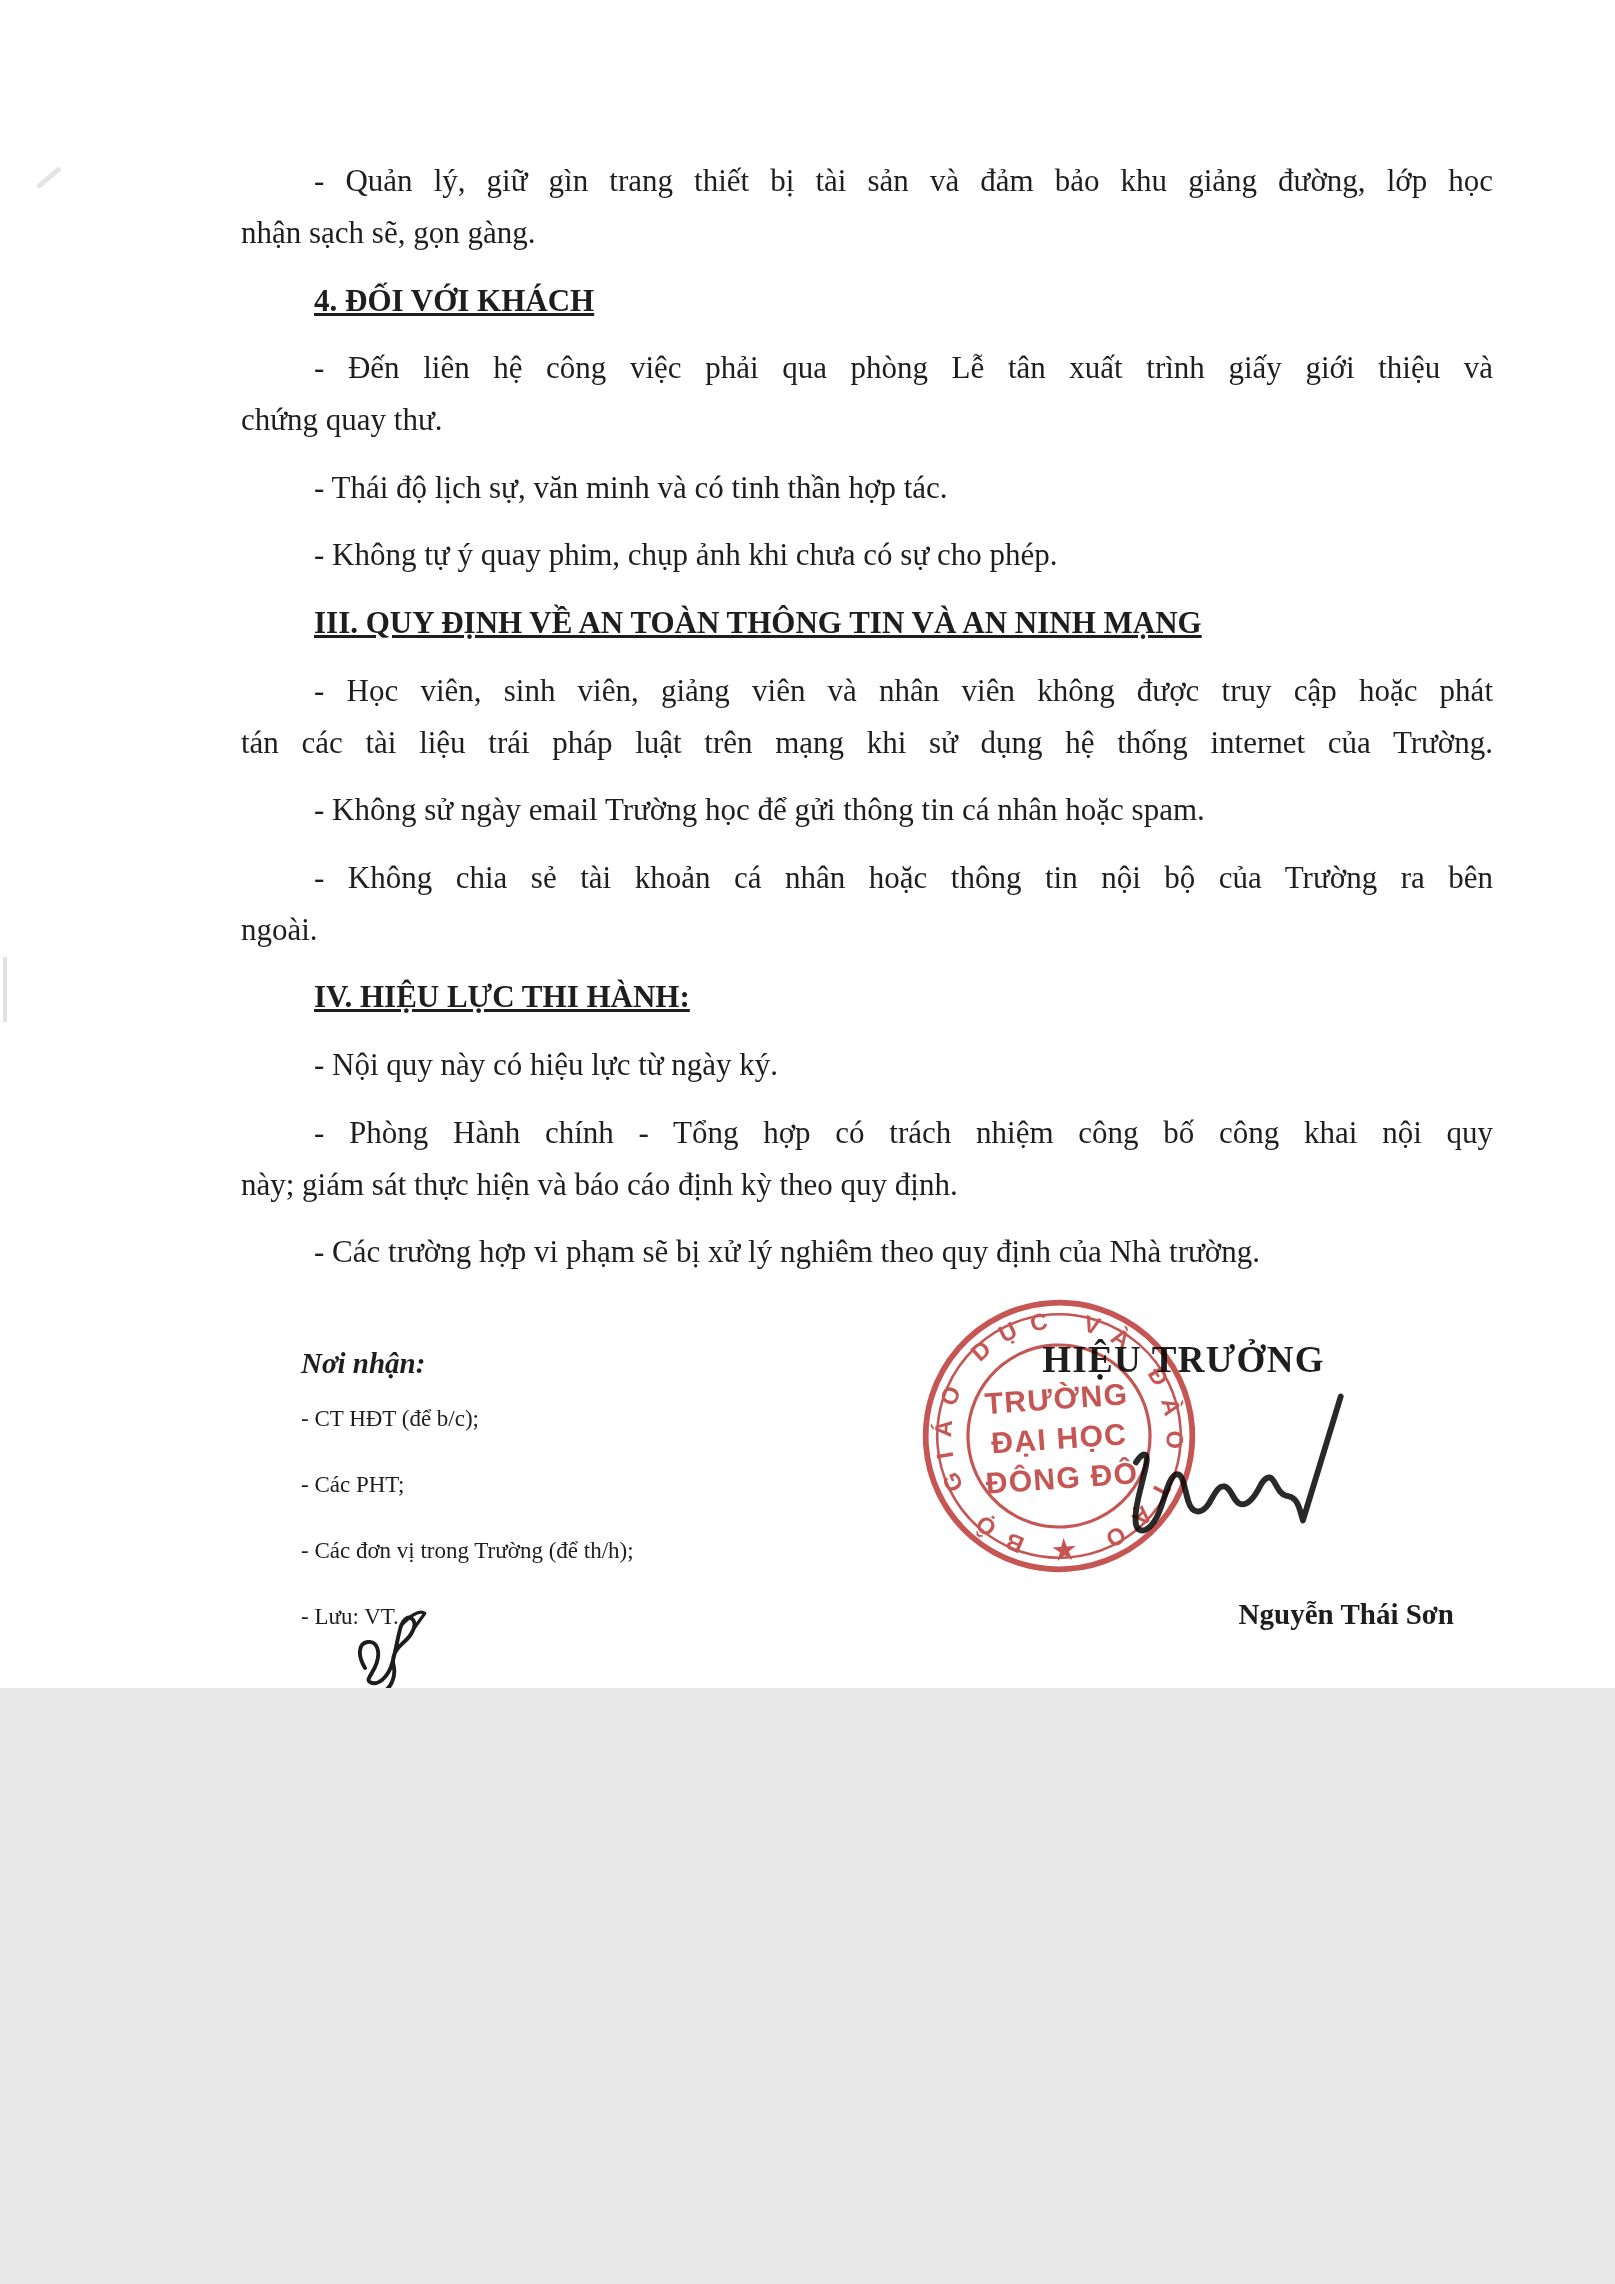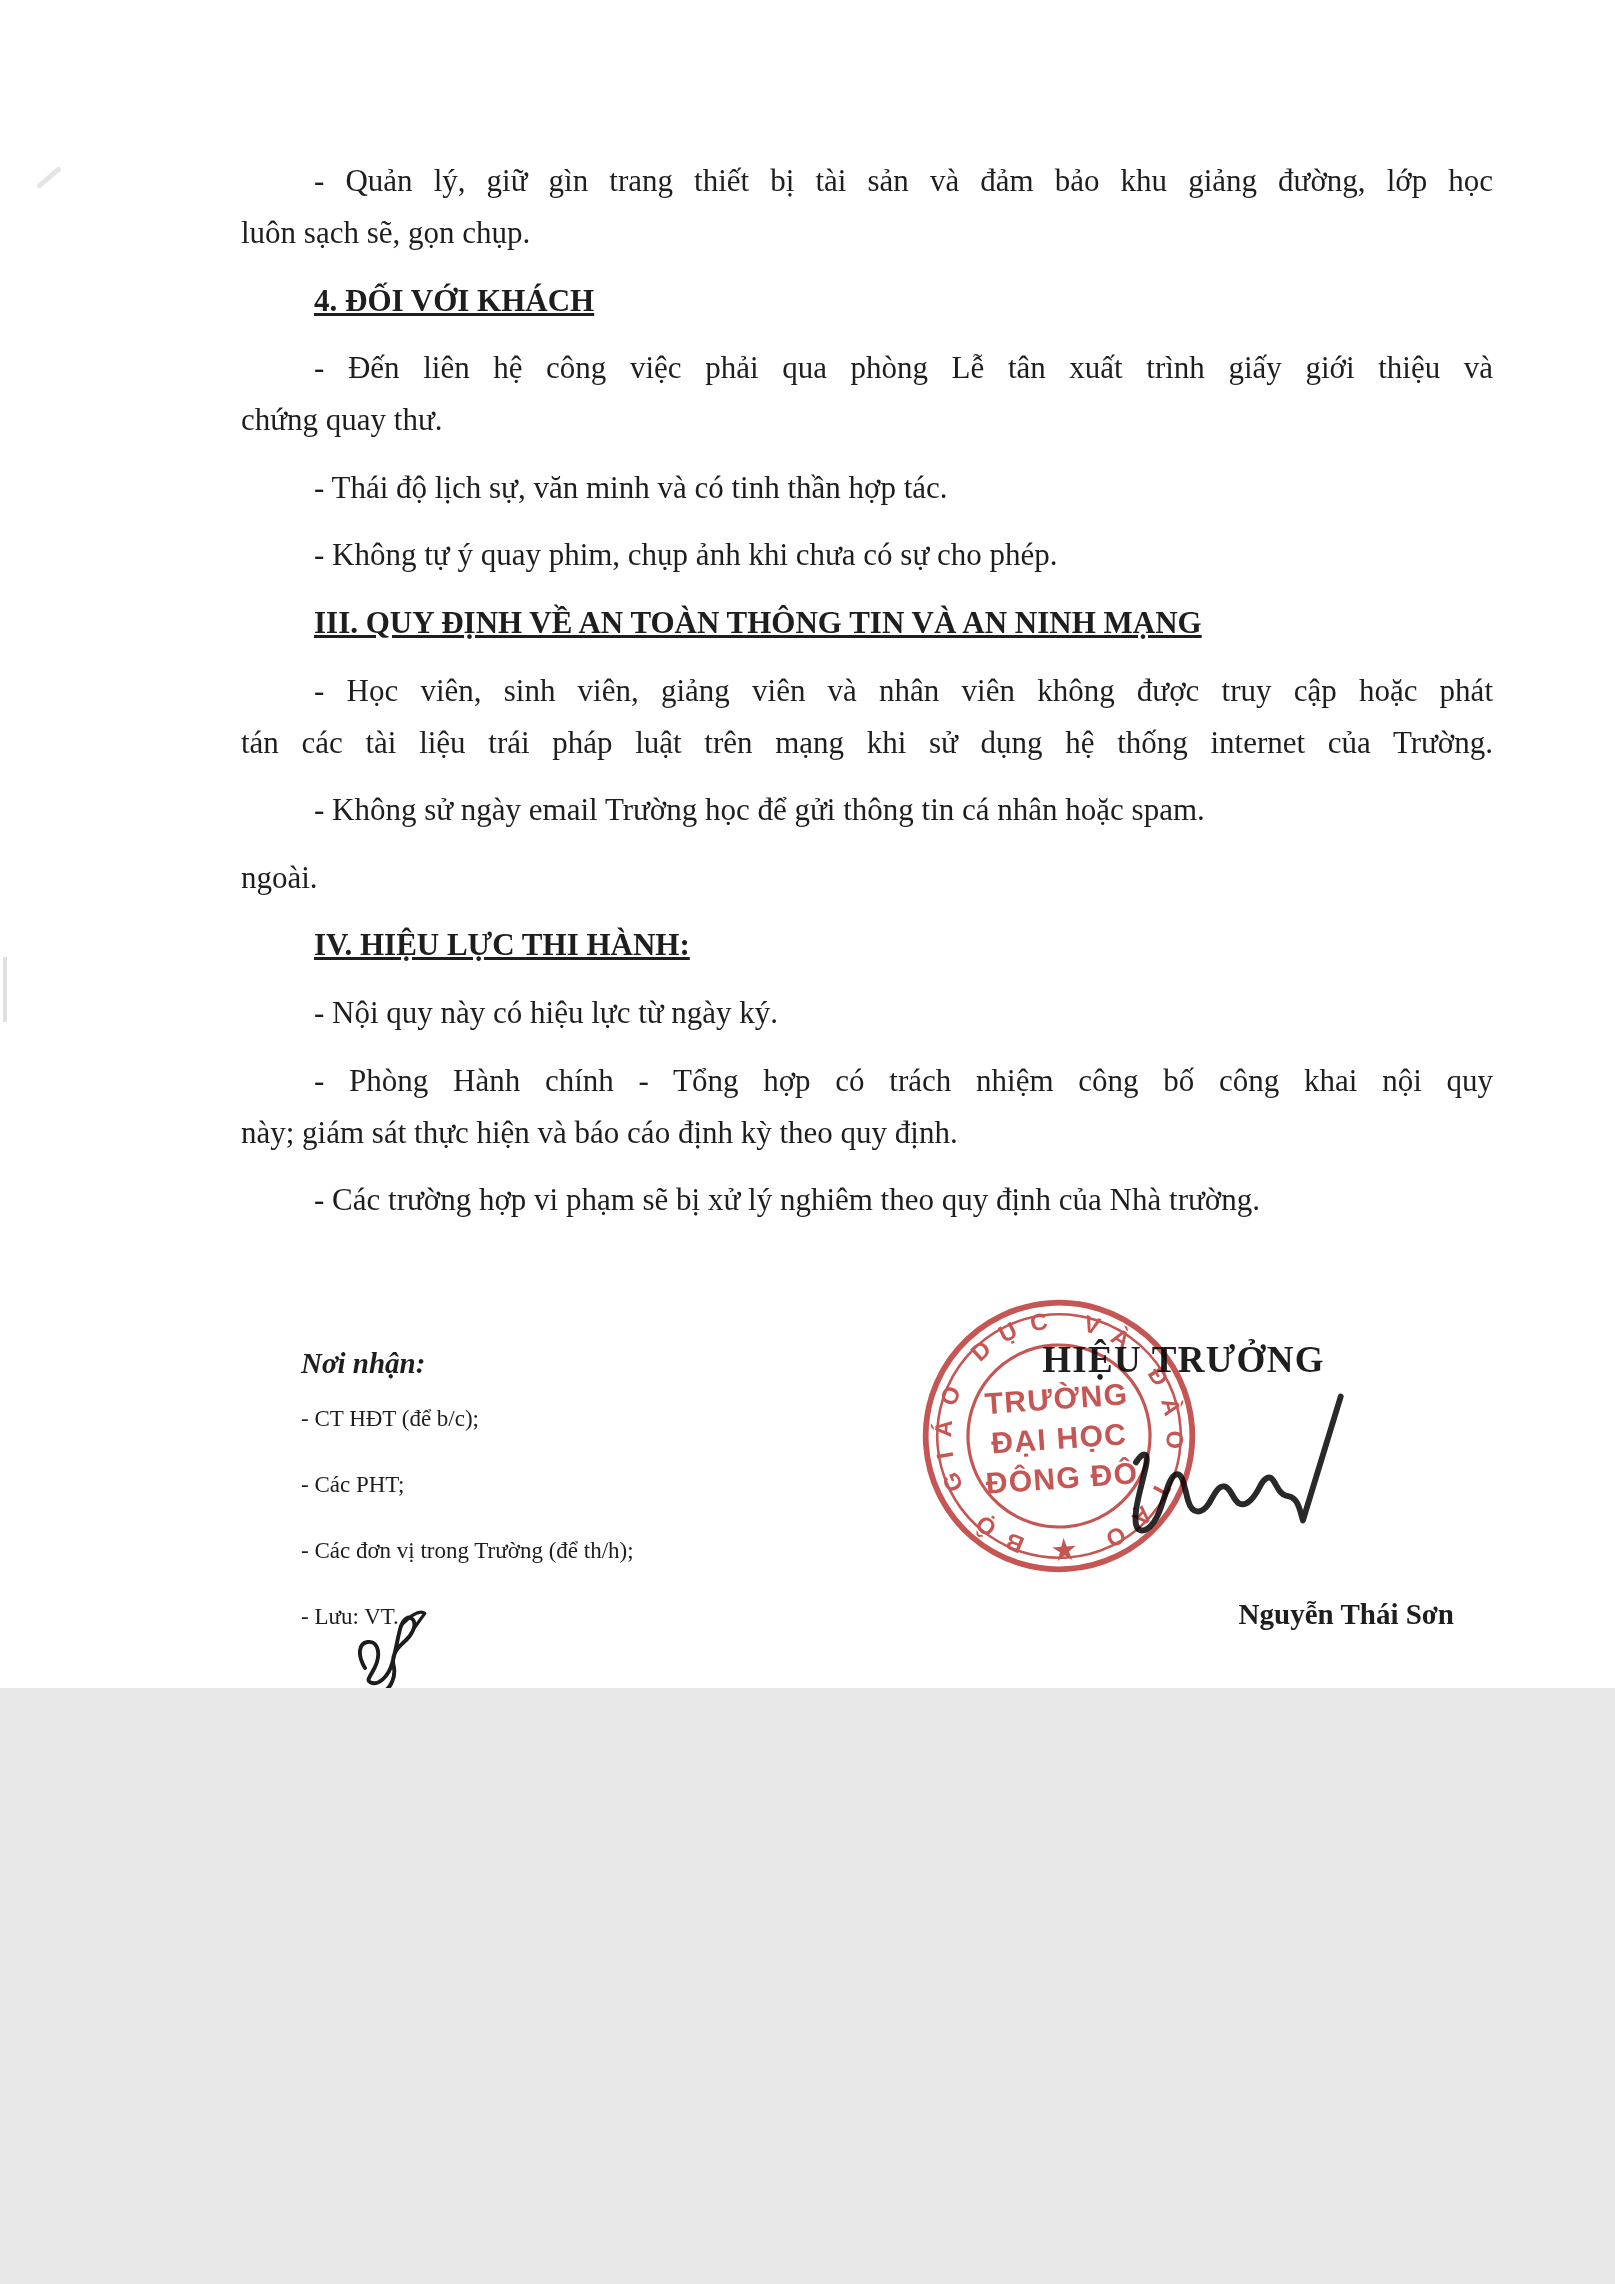--- a/index.html
+++ b/index.html
@@ -72,38 +72,39 @@
     background:#bbbbbb;opacity:.4;border-radius:2.6px;transform:rotate(-40deg);
   }
 </style>
 </head>
 <body>
 
 <div class="page">
 
   <div class="body-text">
       <div class="line first justify">- Quản lý, giữ gìn trang thiết bị tài sản và đảm bảo khu giảng đường, lớp học</div>
-      <div class="line">luôn sạch sẽ, gọn chụp.</div>
+      <div class="line">nhận sạch sẽ, gọn gàng.</div>
       <div class="para-gap"></div>
       <div class="line first heading">4. ĐỐI VỚI KHÁCH</div>
       <div class="para-gap"></div>
       <div class="line first justify">- Đến liên hệ công việc phải qua phòng Lễ tân xuất trình giấy giới thiệu và</div>
       <div class="line">chứng quay thư.</div>
       <div class="para-gap"></div>
       <div class="line first">- Thái độ lịch sự, văn minh và có tinh thần hợp tác.</div>
       <div class="para-gap"></div>
       <div class="line first">- Không tự ý quay phim, chụp ảnh khi chưa có sự cho phép.</div>
       <div class="para-gap"></div>
       <div class="line first heading">III. QUY ĐỊNH VỀ AN TOÀN THÔNG TIN VÀ AN NINH MẠNG</div>
       <div class="para-gap"></div>
       <div class="line first justify">- Học viên, sinh viên, giảng viên và nhân viên không được truy cập hoặc phát</div>
       <div class="line justify">tán các tài liệu trái pháp luật trên mạng khi sử dụng hệ thống internet của Trường.</div>
       <div class="para-gap"></div>
       <div class="line first">- Không sử ngày email Trường học để gửi thông tin cá nhân hoặc spam.</div>
       <div class="para-gap"></div>
+      <div class="line first justify">- Không chia sẻ tài khoản cá nhân hoặc thông tin nội bộ của Trường ra bên</div>
       <div class="line">ngoài.</div>
       <div class="para-gap"></div>
       <div class="line first heading">IV. HIỆU LỰC THI HÀNH:</div>
       <div class="para-gap"></div>
       <div class="line first">- Nội quy này có hiệu lực từ ngày ký.</div>
       <div class="para-gap"></div>
       <div class="line first justify">- Phòng Hành chính - Tổng hợp có trách nhiệm công bố công khai nội quy</div>
       <div class="line">này; giám sát thực hiện và báo cáo định kỳ theo quy định.</div>
       <div class="para-gap"></div>
       <div class="line first">- Các trường hợp vi phạm sẽ bị xử lý nghiêm theo quy định của Nhà trường.</div>

